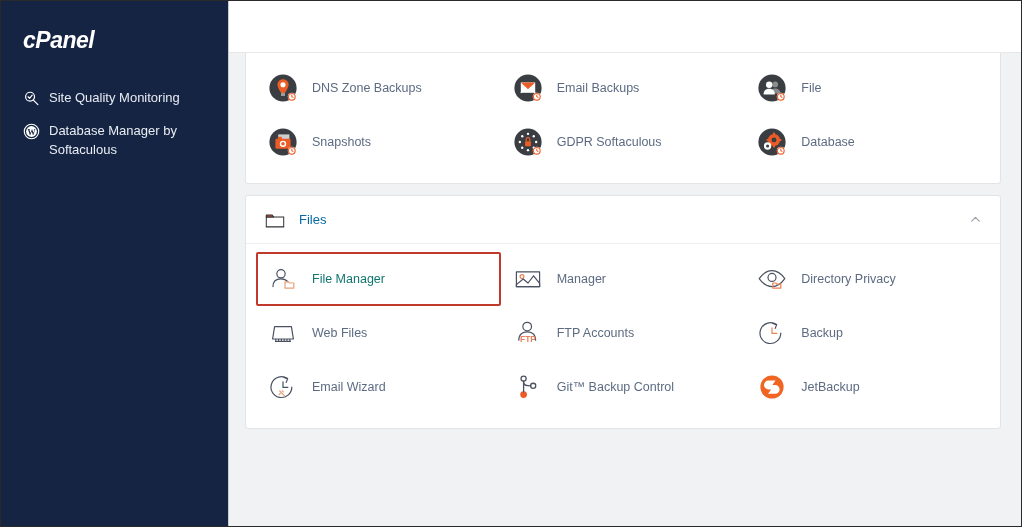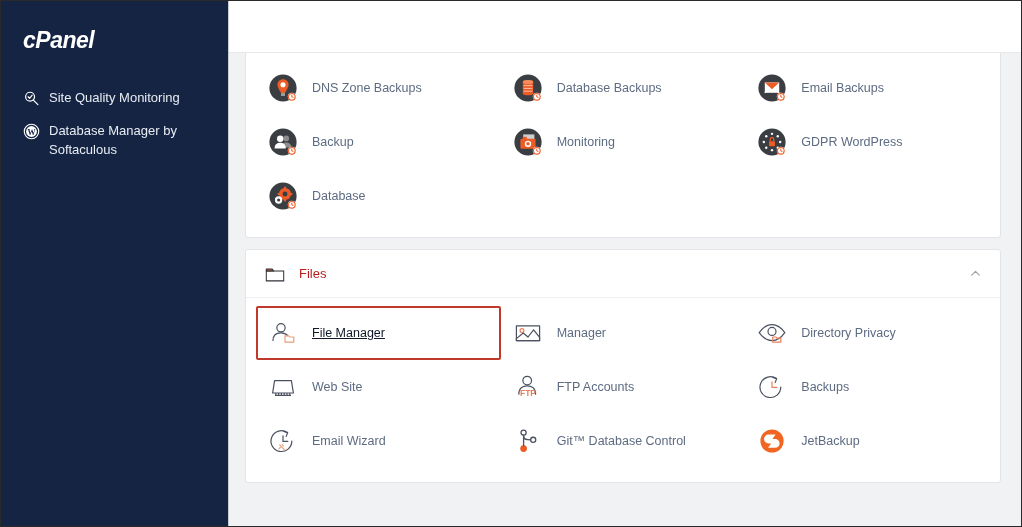--- a/index.html
+++ b/index.html
@@ -109,21 +109,21 @@
   }
   .card-header .hdr-icon {
     width: 24px; height: 24px;
     flex: 0 0 24px;
     display: flex; align-items: center; justify-content: center;
     margin-right: 12px;
   }
   .card-header .hdr-icon svg { width: 22px; height: 22px; display:block; }
   .card-header .hdr-title {
     font-size: 13px;
-    color: #b91c1c;
+    color: #0369a1;
     flex: 1;
   }
   .chev {
     width: 16px; height: 16px;
     flex: 0 0 16px;
     display: flex; align-items: center; justify-content: center;
     color: #9aa0a8;
   }
   .chev svg { width: 13px; height: 13px; display: block; }
 
@@ -160,22 +160,21 @@
     display: flex; align-items: center; justify-content: center;
   }
   .tile .t-icon svg { width: 32px; height: 32px; display: block; }
 
   .tile .t-label {
     font-size: 12.5px;
     color: #5d6b82;
     line-height: 1.3;
   }
   .tile.link .t-label {
-    color: #0f172a;
-    text-decoration: underline;
+    color: #0f766e;
   }
 
   
   .scrollbar {
     position: absolute;
     top: 0; right: 0;
     width: 8px;
     height: 100%;
     background: transparent;
   }
@@ -234,36 +233,20 @@
                   <circle cx="20" cy="16" r="3.2" fill="#ffffff"></circle>
                   <path d="M17.5 26 L17.5 30 L22.5 30 L22.5 26 Z" fill="#9a9a9a"></path>
                   <circle cx="31" cy="31" r="5" fill="#ffffff"></circle>
                   <circle cx="31" cy="31" r="4.2" fill="none" stroke="#ec5c26" stroke-width="1.4"></circle>
                   <path d="M31 28.5 L31 31 L33 32" stroke="#ec5c26" stroke-width="1.3" fill="none"></path>
                 </svg>
               </span>
               <span class="t-label">DNS Zone Backups</span>
             </a>
 
-            <a class="tile">
-              <span class="t-icon">
-                <svg viewBox="0 0 40 40">
-                  <circle cx="20" cy="20" r="17" fill="#3a3d42"></circle>
-                  <ellipse cx="20" cy="12.5" rx="6.5" ry="2.6" fill="#ec5c26"></ellipse>
-                  <rect x="13.5" y="12.5" width="13" height="14" fill="#ec5c26"></rect>
-                  <ellipse cx="20" cy="26.5" rx="6.5" ry="2.6" fill="#ec5c26"></ellipse>
-                  <ellipse cx="20" cy="12.5" rx="6.5" ry="2.6" fill="#f58c5e"></ellipse>
-                  <path d="M14.5 17 H25.5 M14.5 20.5 H25.5 M14.5 24 H25.5" stroke="#ffffff" stroke-width="1" opacity="0.75"></path>
-                  <circle cx="31" cy="31" r="5" fill="#ffffff"></circle>
-                  <circle cx="31" cy="31" r="4.2" fill="none" stroke="#ec5c26" stroke-width="1.4"></circle>
-                  <path d="M31 28.5 L31 31 L33 32" stroke="#ec5c26" stroke-width="1.3" fill="none"></path>
-                </svg>
-              </span>
-              <span class="t-label">Database Backups</span>
-            </a>
 
             <a class="tile">
               <span class="t-icon">
                 <svg viewBox="0 0 40 40">
                   <circle cx="20" cy="20" r="17" fill="#3a3d42"></circle>
                   <rect x="11" y="13" width="18" height="13" fill="#ffffff"></rect>
                   <path d="M11 13 L20 21.5 L29 13 Z" fill="#ec5c26"></path>
                   <path d="M11 26 L17 19.5 M29 26 L23 19.5" stroke="#ffffff" stroke-width="1.4"></path>
                   <circle cx="31" cy="31" r="5" fill="#ffffff"></circle>
                   <circle cx="31" cy="31" r="4.2" fill="none" stroke="#ec5c26" stroke-width="1.4"></circle>
@@ -279,38 +262,38 @@
                   <circle cx="20" cy="20" r="17" fill="#3a3d42"></circle>
                   <circle cx="24" cy="15.5" r="3.6" fill="#8c8c8c"></circle>
                   <path d="M17.5 27 C17.5 22.5 20.5 20.5 24 20.5 C27.5 20.5 30.5 22.5 30.5 27 Z" fill="#8c8c8c"></path>
                   <circle cx="16.5" cy="16" r="4" fill="#ffffff"></circle>
                   <path d="M9.5 28 C9.5 23 12.8 21 16.5 21 C20.2 21 23.5 23 23.5 28 Z" fill="#ffffff"></path>
                   <circle cx="31" cy="31" r="5" fill="#ffffff"></circle>
                   <circle cx="31" cy="31" r="4.2" fill="none" stroke="#ec5c26" stroke-width="1.4"></circle>
                   <path d="M31 28.5 L31 31 L33 32" stroke="#ec5c26" stroke-width="1.3" fill="none"></path>
                 </svg>
               </span>
-              <span class="t-label">Backup</span>
+              <span class="t-label">File</span>
             </a>
 
             <a class="tile">
               <span class="t-icon">
                 <svg viewBox="0 0 40 40">
                   <circle cx="20" cy="20" r="17" fill="#3a3d42"></circle>
                   <rect x="14" y="10.5" width="14" height="9" fill="#cfcfcf"></rect>
                   <rect x="10.5" y="16" width="19" height="12.5" rx="1.5" fill="#ec5c26"></rect>
                   <rect x="13.5" y="13.5" width="5" height="3" fill="#ec5c26"></rect>
                   <circle cx="20" cy="22.3" r="4" fill="#ffffff"></circle>
                   <circle cx="20" cy="22.3" r="2.2" fill="#ec5c26"></circle>
                   <circle cx="31" cy="31" r="5" fill="#ffffff"></circle>
                   <circle cx="31" cy="31" r="4.2" fill="none" stroke="#ec5c26" stroke-width="1.4"></circle>
                   <path d="M31 28.5 L31 31 L33 32" stroke="#ec5c26" stroke-width="1.3" fill="none"></path>
                 </svg>
               </span>
-              <span class="t-label">Monitoring</span>
+              <span class="t-label">Snapshots</span>
             </a>
 
             <a class="tile">
               <span class="t-icon">
                 <svg viewBox="0 0 40 40">
                   <circle cx="20" cy="20" r="17" fill="#3a3d42"></circle>
                   <g fill="#ffffff">
                     <circle cx="20" cy="9.8" r="1.5"></circle>
                     <circle cx="27.2" cy="12.8" r="1.5"></circle>
                     <circle cx="30.2" cy="20" r="1.5"></circle>
@@ -320,21 +303,21 @@
                     <circle cx="9.8" cy="20" r="1.5"></circle>
                     <circle cx="12.8" cy="12.8" r="1.5"></circle>
                   </g>
                   <rect x="16.3" y="19" width="7.4" height="6.4" rx="1" fill="#ec5c26"></rect>
                   <path d="M17.8 19 V16.8 A2.2 2.2 0 0 1 22.2 16.8 V19" fill="none" stroke="#ec5c26" stroke-width="1.6"></path>
                   <circle cx="31" cy="31" r="5" fill="#ffffff"></circle>
                   <circle cx="31" cy="31" r="4.2" fill="none" stroke="#ec5c26" stroke-width="1.4"></circle>
                   <path d="M31 28.5 L31 31 L33 32" stroke="#ec5c26" stroke-width="1.3" fill="none"></path>
                 </svg>
               </span>
-              <span class="t-label">GDPR WordPress</span>
+              <span class="t-label">GDPR Softaculous</span>
             </a>
 
             <a class="tile">
               <span class="t-icon">
                 <svg viewBox="0 0 40 40">
                   <circle cx="20" cy="20" r="17" fill="#3a3d42"></circle>
                   <g fill="#ec5c26">
                     <circle cx="22.5" cy="17.5" r="7.6"></circle>
                   </g>
                   <circle cx="22.5" cy="17.5" r="3.1" fill="#3a3d42"></circle>
@@ -413,21 +396,21 @@
 
 
             <a class="tile">
               <span class="t-icon">
                 <svg viewBox="0 0 40 40" fill="none" stroke="#4a5160" stroke-width="1.5" stroke-linejoin="round">
                   <path d="M9.5 12 H30.5 L33 27.5 H7 Z"></path>
                   <path d="M10 30.5 H30"></path>
                   <path d="M11 27.5 V30.5 M14.5 27.5 V30.5 M18 27.5 V30.5 M21.5 27.5 V30.5 M25 27.5 V30.5 M28.5 27.5 V30.5"></path>
                 </svg>
               </span>
-              <span class="t-label">Web Site</span>
+              <span class="t-label">Web Files</span>
             </a>
 
             <a class="tile">
               <span class="t-icon">
                 <svg viewBox="0 0 40 40" fill="none" stroke="#4a5160" stroke-width="1.5" stroke-linecap="round" stroke-linejoin="round">
                   <circle cx="19" cy="12" r="5.4"></circle>
                   <path d="M8.5 29 C8.5 21.5 13.5 18.5 19 18.5 C24.5 18.5 29.5 21.5 29.5 29"></path>
                   <text x="20" y="31.5" font-family="Liberation Sans, sans-serif" font-size="10.5" font-weight="bold" fill="#e8815a" stroke="none" text-anchor="middle">FTP</text>
                 </svg>
               </span>
@@ -435,21 +418,21 @@
             </a>
 
             <a class="tile">
               <span class="t-icon">
                 <svg viewBox="0 0 40 40" fill="none" stroke="#4a5160" stroke-width="1.5" stroke-linecap="round" stroke-linejoin="round">
                   <path d="M25.5 9.5 A13 13 0 1 0 31 20"></path>
                   <path d="M21 8 L25.8 9.6 L24 14.2"></path>
                   <path d="M20 13.5 V20.5 H26" stroke="#e8815a"></path>
                 </svg>
               </span>
-              <span class="t-label">Backups</span>
+              <span class="t-label">Backup</span>
             </a>
 
             <a class="tile">
               <span class="t-icon">
                 <svg viewBox="0 0 40 40" fill="none" stroke="#4a5160" stroke-width="1.5" stroke-linecap="round" stroke-linejoin="round">
                   <path d="M25.5 9.5 A13 13 0 1 0 31 20"></path>
                   <path d="M21 8 L25.8 9.6 L24 14.2"></path>
                   <path d="M20 13.5 V20.5 H26"></path>
                   <g stroke="#e8a07a">
                     <path d="M16 25 L22 31"></path>
@@ -463,21 +446,21 @@
             <a class="tile">
               <span class="t-icon">
                 <svg viewBox="0 0 40 40" fill="none" stroke="#4a5160" stroke-width="1.6" stroke-linecap="round">
                   <circle cx="14.5" cy="9.5" r="3.2" fill="#ffffff"></circle>
                   <circle cx="26.5" cy="18.5" r="3.2" fill="#ffffff"></circle>
                   <circle cx="14.5" cy="29.5" r="3.4" fill="#ec5c26" stroke="#ec5c26"></circle>
                   <path d="M14.5 12.7 V26.1"></path>
                   <path d="M14.5 14 C14.5 18.5 19 18.5 23.3 18.5"></path>
                 </svg>
               </span>
-              <span class="t-label">Git™ Database Control</span>
+              <span class="t-label">Git™ Backup Control</span>
             </a>
 
             <a class="tile">
               <span class="t-icon">
                 <svg viewBox="0 0 40 40">
                   <circle cx="20" cy="20" r="14.5" fill="#f16522"></circle>
                   <path d="M24.5 12 H15.5 A5.5 5.5 0 0 0 15.5 23 H19 L15 28.5 H24 A5.5 5.5 0 0 0 24 17.5 H20.5 Z" fill="#ffffff"></path>
                 </svg>
               </span>
               <span class="t-label">JetBackup</span>

